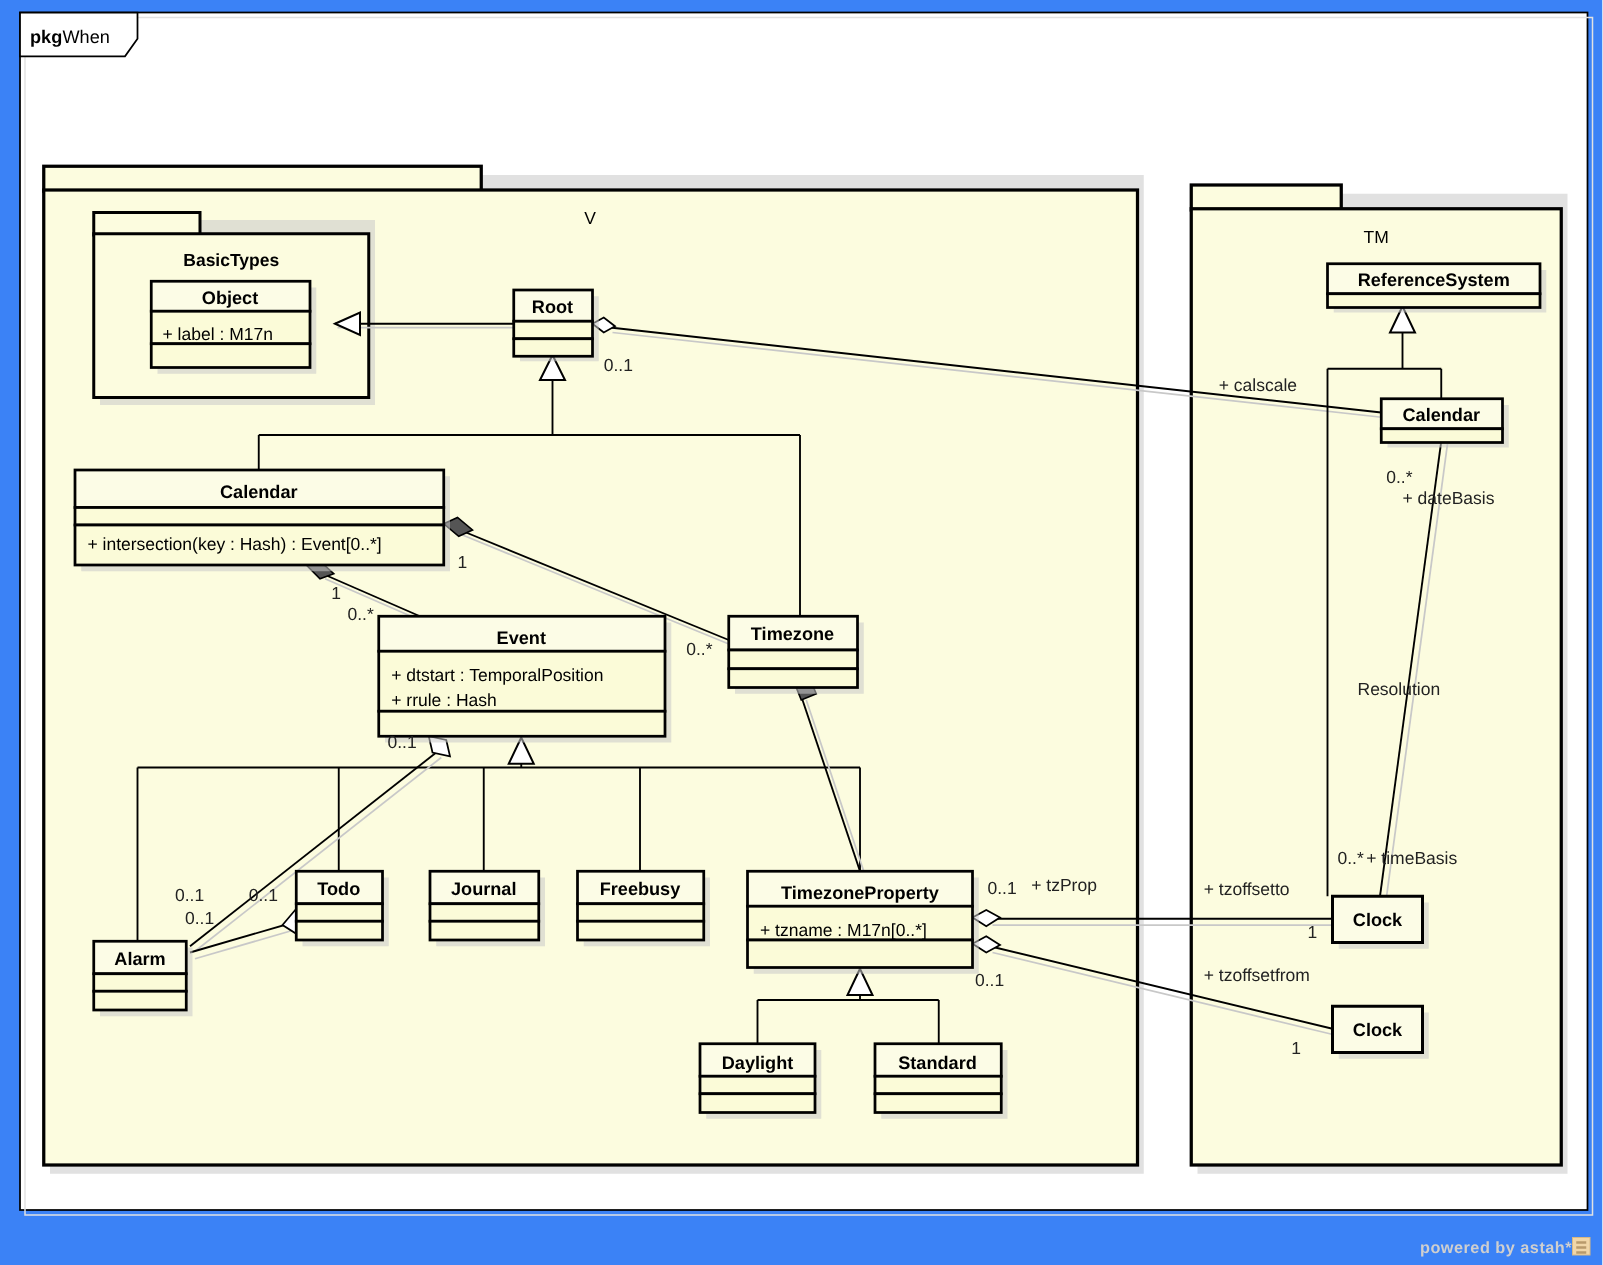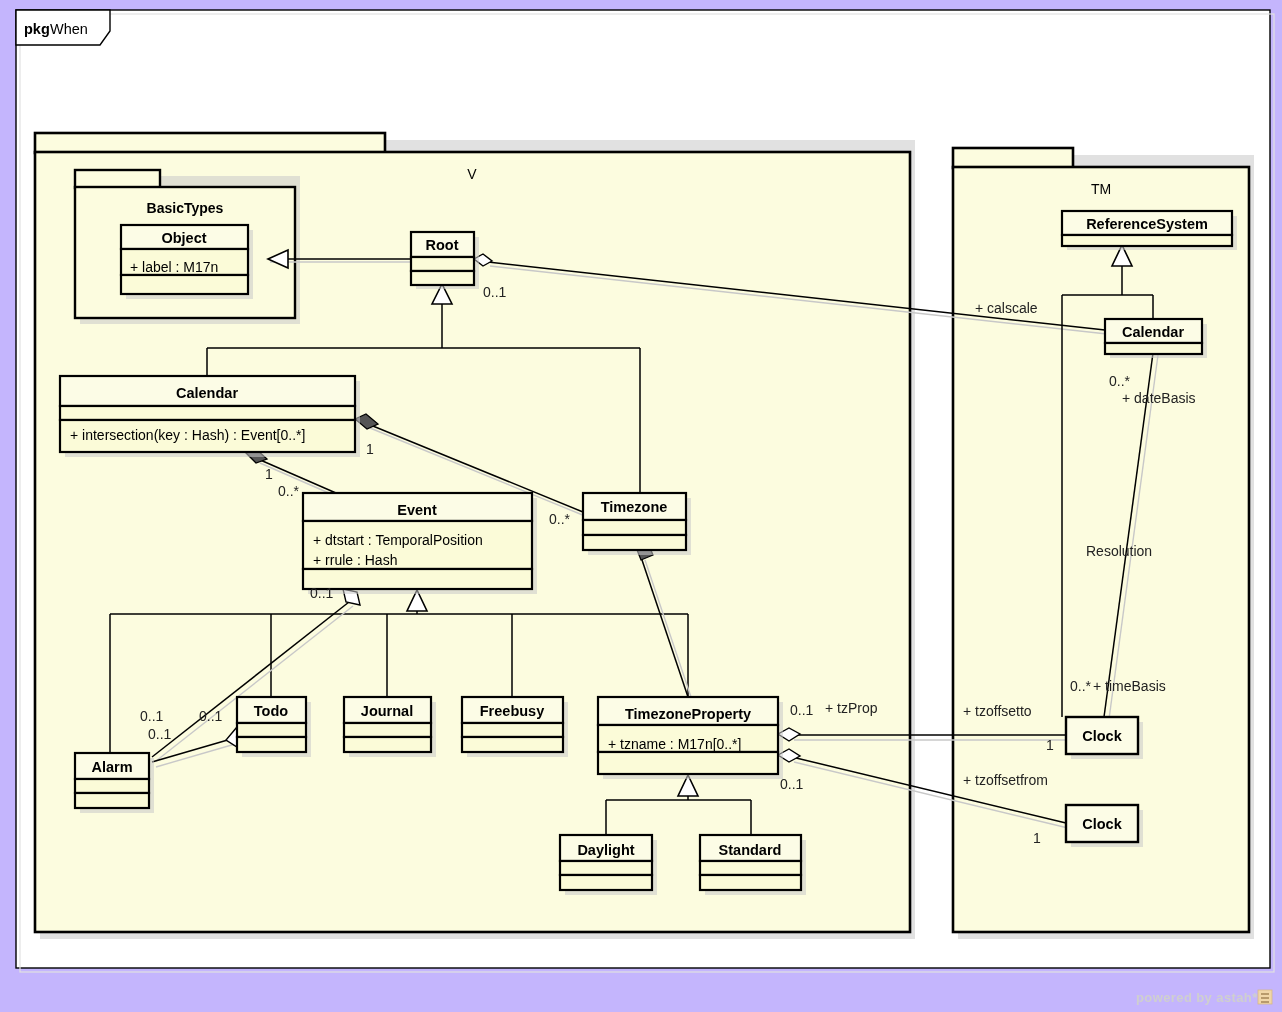--- a/index.html
+++ b/index.html
@@ -1,17 +1,17 @@
 <!DOCTYPE html>
 <html><head>
 <meta charset="utf-8">
 <style>
   html,body{margin:0;padding:0;background:#ffffff;}
   body{font-family:"Liberation Sans", sans-serif;}
-  #stage{position:relative;width:1282px;height:1012px;background:#c4b5fd;overflow:hidden;}
+  #stage{position:relative;width:1282px;height:1012px;background:#3b82f6;overflow:hidden;}
   svg{display:block;}
   .cls-name{font-weight:bold;font-size:14.5px;fill:#000;}
   .cls-feat{font-size:14px;fill:#000;}
   .pkg-label{font-size:14px;fill:#000;}
   .mult{font-size:14px;fill:#222;}
   .role{font-size:14px;fill:#222;}
   .frame-tag-bold{font-weight:bold;font-size:14.5px;fill:#000;}
   .frame-tag{font-size:14.5px;fill:#000;}
   .wm{font-size:13px;font-weight:bold;fill:#cfcfcf;letter-spacing:.4px;}
 </style>

